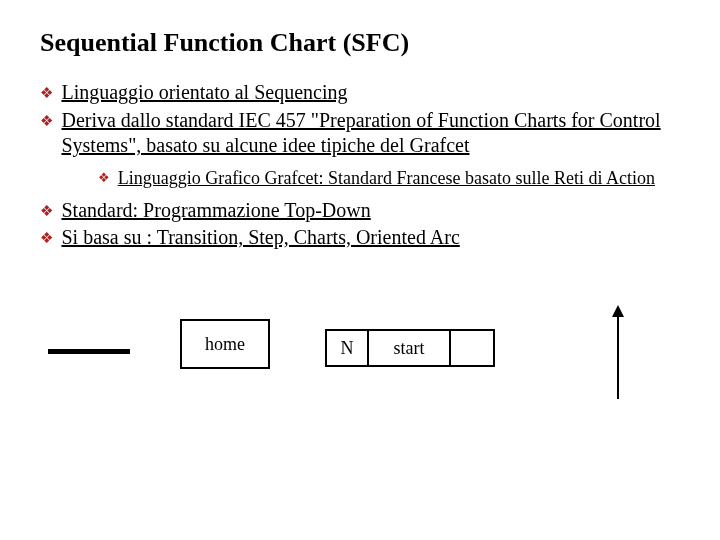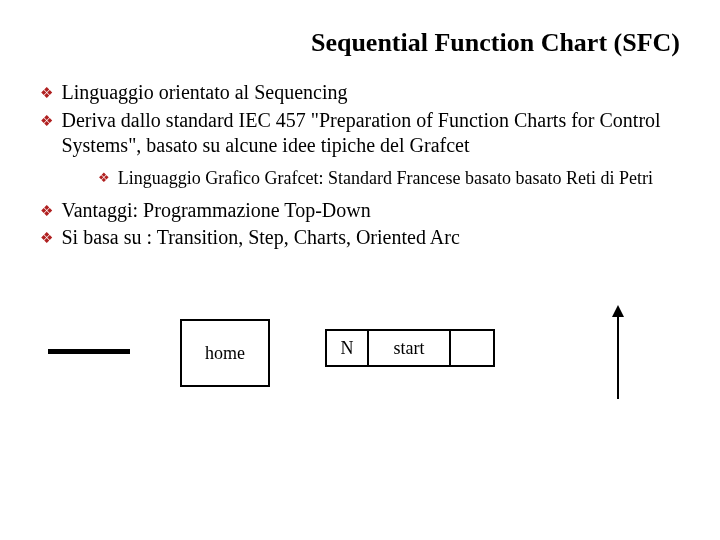--- a/index.html
+++ b/index.html
@@ -12,21 +12,21 @@
     background: #fff;
     box-sizing: border-box;
   }
   .slide {
     padding: 20px 40px 0 40px;
     box-sizing: border-box;
   }
   .title {
     font-size: 26px;
     font-weight: bold;
-    text-align: right;
+    text-align: left;
     margin: 8px 0 22px 0;
   }
   .bullets {
     font-size: 20px;
     line-height: 1.28;
   }
   .row {
     display: flex;
     align-items: flex-start;
     margin-bottom: 2px;
@@ -45,40 +45,40 @@
     margin-left: 58px;
     font-size: 18px;
     text-align: justify;
     margin-top: 8px;
     margin-bottom: 8px;
   }
   .lvl2 .bullet-icon {
     font-size: 13px;
     margin-top: 3px;
   }
-  .txt { flex: 1 1 auto; }
+  .txt { flex: 1 1 auto; text-decoration: underline; }
   .diagram {
     position: relative;
     margin-top: 50px;
     height: 140px;
   }
   .transition-bar {
     position: absolute;
     left: 8px;
     top: 48px;
     width: 82px;
     height: 5px;
     background: #000;
   }
   .home-box {
     position: absolute;
     left: 140px;
     top: 18px;
     width: 90px;
-    height: 68px;
+    height: 50px;
     border: 2px solid #000;
     box-sizing: border-box;
     display: flex;
     align-items: center;
     justify-content: center;
     font-size: 18px;
   }
   .action-group {
     position: absolute;
     left: 285px;
@@ -141,26 +141,26 @@
       <span class="txt">Linguaggio orientato al Sequencing</span>
     </div>
 
     <div class="row lvl1">
       <span class="bullet-icon">❖</span>
       <span class="txt">Deriva dallo standard IEC 457 "Preparation of Function Charts for Control Systems", basato su alcune idee tipiche del Grafcet</span>
     </div>
 
     <div class="row lvl2">
       <span class="bullet-icon">❖</span>
-      <span class="txt">Linguaggio Grafico Grafcet: Standard Francese basato basato Reti di Petri</span>
+      <span class="txt">Linguaggio Grafico Grafcet: Standard Francese basato sulle Reti di Action</span>
     </div>
 
     <div class="row lvl1">
       <span class="bullet-icon">❖</span>
-      <span class="txt">Vantaggi: Programmazione Top-Down</span>
+      <span class="txt">Standard: Programmazione Top-Down</span>
     </div>
 
     <div class="row lvl1">
       <span class="bullet-icon">❖</span>
       <span class="txt">Si basa su : Transition, Step, Charts, Oriented Arc</span>
     </div>
 
   </div>
 
   <div class="diagram">

